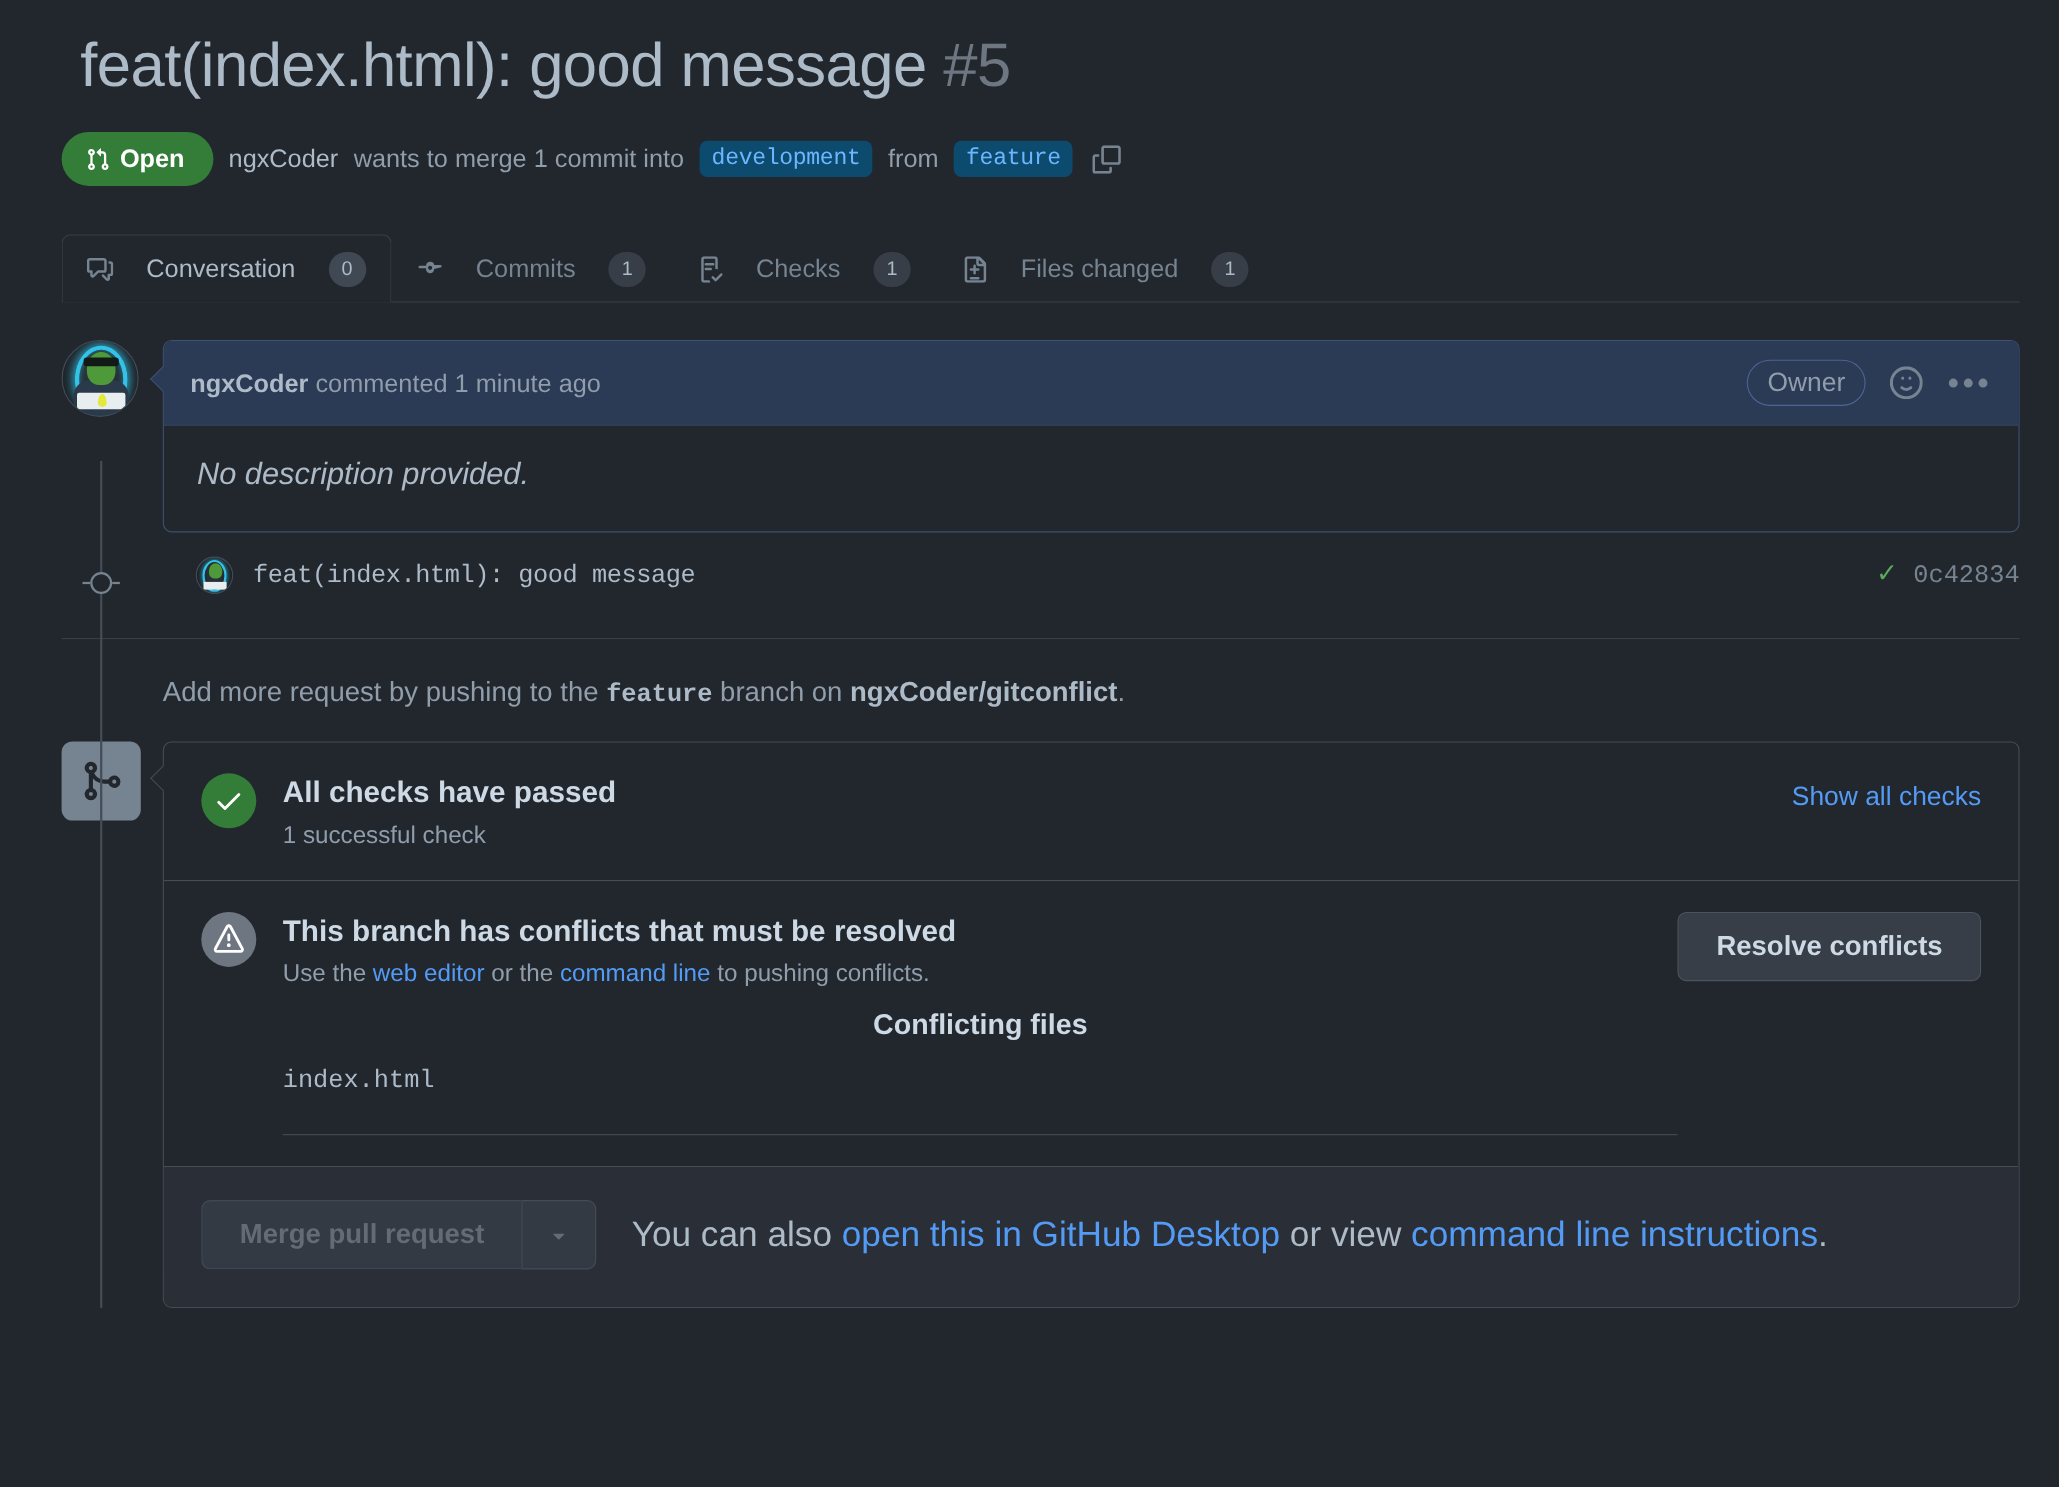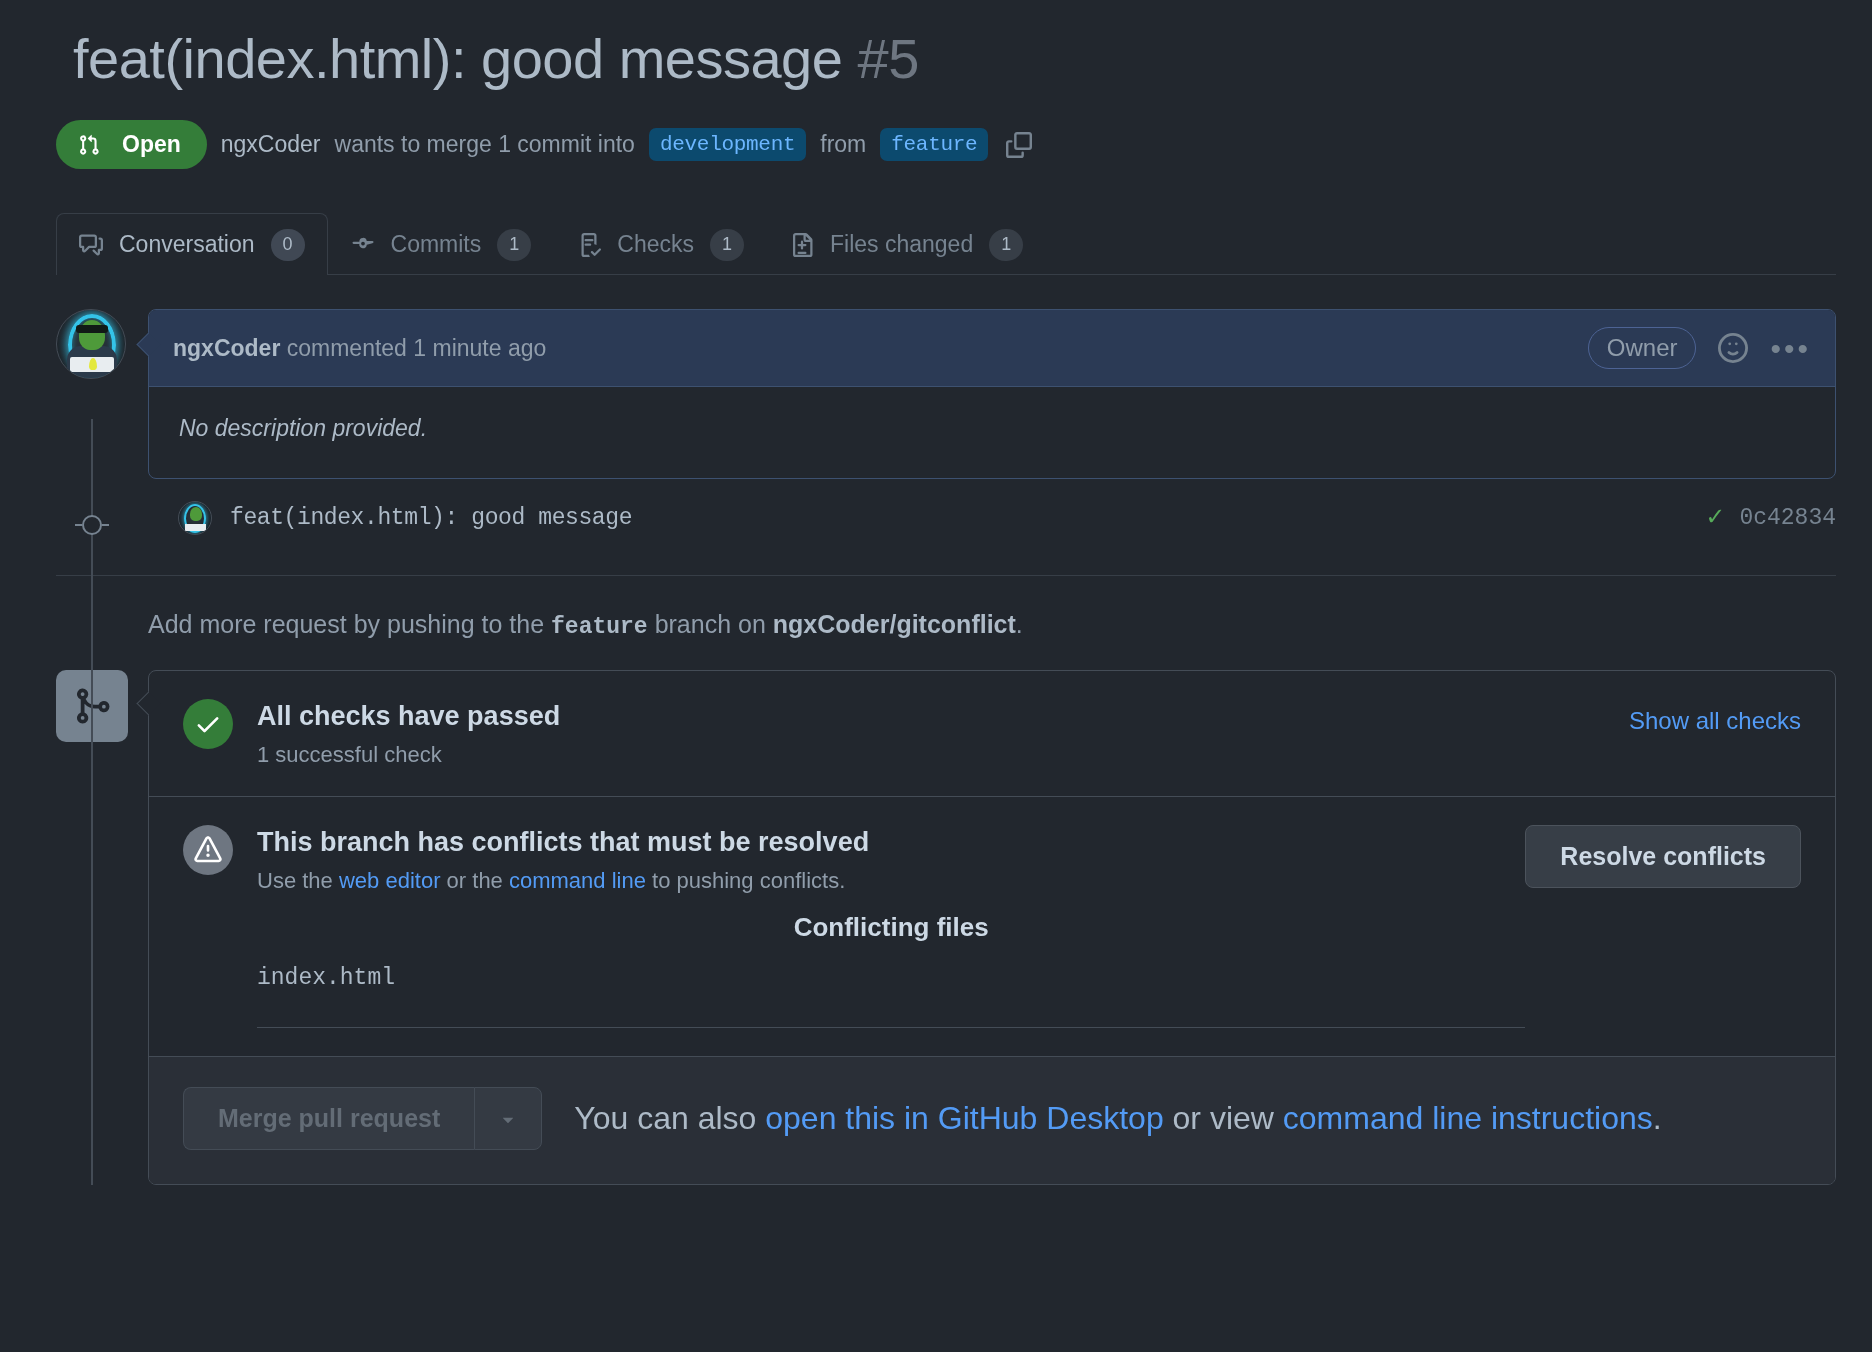--- a/index.html
+++ b/index.html
@@ -33,21 +33,21 @@
     align-items: center;
     gap: 14px;
     margin-top: 28px;
     font-size: 23px;
     color: #909dab;
     white-space: nowrap;
   }
   .state-badge {
     display: inline-flex;
     align-items: center;
-    gap: 22px;
+    gap: 9px;
     background: #347d39;
     color: #ffffff;
     border-radius: 999px;
     padding: 11px 26px 11px 22px;
     font-size: 23px;
     font-weight: 600;
   }
   .state-badge svg { display: block; }
   .subhead .author { color: #adbac7; font-weight: 400; }
   .branch-chip {
@@ -65,21 +65,21 @@
   .tabnav {
     margin-top: 44px;
     display: flex;
     align-items: flex-end;
     border-bottom: 1px solid #373e47;
     height: 62px;
   }
   .tab {
     display: flex;
     align-items: center;
-    gap: 16px;
+    gap: 30px;
     padding: 0 22px;
     height: 62px;
     font-size: 23px;
     color: #768390;
     cursor: pointer;
     border: 1px solid transparent;
     border-bottom: none;
     border-radius: 8px 8px 0 0;
     position: relative;
     top: 1px;
@@ -188,21 +188,21 @@
     border: 1px solid #4d6394;
     color: #909dab;
     border-radius: 999px;
     padding: 6px 18px;
     font-size: 24px;
   }
   .icon-btn { cursor: pointer; display: inline-flex; align-items: center; color: #768390; }
   .kebab { letter-spacing: 3px; font-size: 30px; line-height: 0.5; color: #768390; }
   .comment-body {
     padding: 28px 30px 36px 30px;
-    font-size: 23px;
+    font-size: 28px;
     font-style: italic;
     color: #adbac7;
   }
 
   
   .commit-rail {
     position: absolute;
     left: 35px;
     top: 110px;
     bottom: 0;

